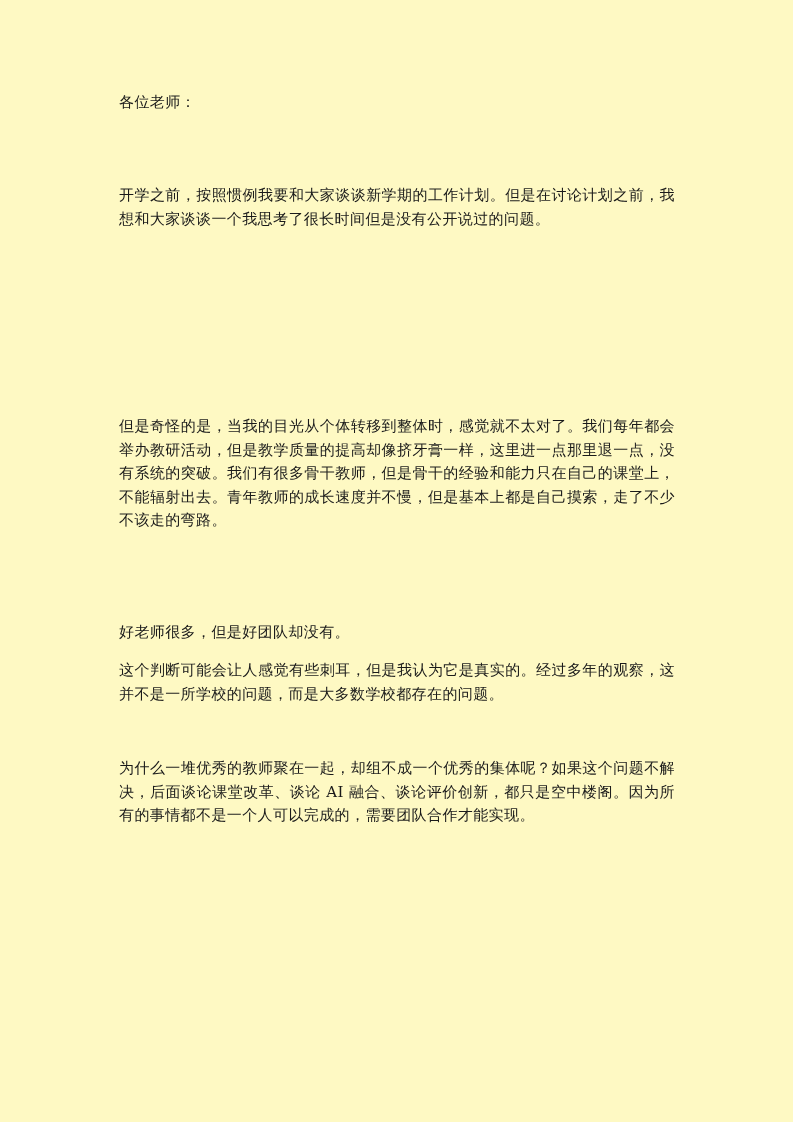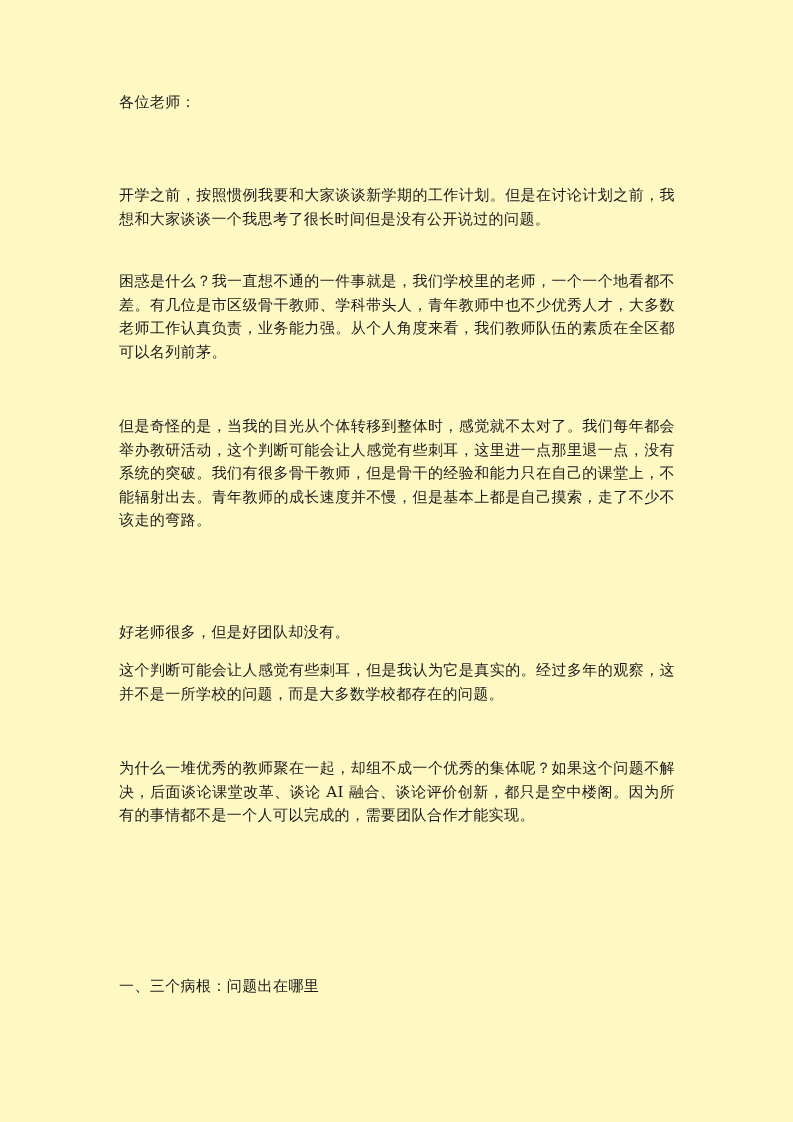--- a/index.html
+++ b/index.html
@@ -44,25 +44,23 @@
     }
   </style>
 </head>
 <body>
 
 <div class="page">
   <p class="heading" style="top:91px;">各位老师：</p>
 
   <p class="para" style="top:174px;margin-top:10px;">开学之前，按照惯例我要和大家谈谈新学期的工作计划。但是在讨论计划之前，我想和大家谈谈一个我思考了很长时间但是没有公开说过的问题。</p>
 
-  <p class="para" style="top:270px;">困惑是什么？我一直想不通的一件事就是，我们学校里的老师，一个一个地看都不差。有几位是市区级骨干教师、学科带头人，青年教师中也不少优秀人才，大多数老师工作认真负责，业务能力强。从个人角度来看，我们教师队伍的素质在全区都可以名列前茅。</p>
 
-  <p class="para" style="top:415px;">但是奇怪的是，当我的目光从个体转移到整体时，感觉就不太对了。我们每年都会举办教研活动，这个判断可能会让人感觉有些刺耳，这里进一点那里退一点，没有系统的突破。我们有很多骨干教师，但是骨干的经验和能力只在自己的课堂上，不能辐射出去。青年教师的成长速度并不慢，但是基本上都是自己摸索，走了不少不该走的弯路。</p>
+  <p class="para" style="top:415px;">但是奇怪的是，当我的目光从个体转移到整体时，感觉就不太对了。我们每年都会举办教研活动，但是教学质量的提高却像挤牙膏一样，这里进一点那里退一点，没有系统的突破。我们有很多骨干教师，但是骨干的经验和能力只在自己的课堂上，不能辐射出去。青年教师的成长速度并不慢，但是基本上都是自己摸索，走了不少不该走的弯路。</p>
 
   <p class="para" style="top:580px;margin-top:41px;">好老师很多，但是好团队却没有。</p>
 
   <p class="para" style="top:659px;">这个判断可能会让人感觉有些刺耳，但是我认为它是真实的。经过多年的观察，这并不是一所学校的问题，而是大多数学校都存在的问题。</p>
 
   <p class="para" style="top:757px;">为什么一堆优秀的教师聚在一起，却组不成一个优秀的集体呢？如果这个问题不解决，后面谈论课堂改革、谈论 AI 融合、谈论评价创新，都只是空中楼阁。因为所有的事情都不是一个人可以完成的，需要团队合作才能实现。</p>
 
 
-  <p class="heading" style="top:975px;">一、三个病根：问题出在哪里</p>
 </div>
 
 </body></html>

